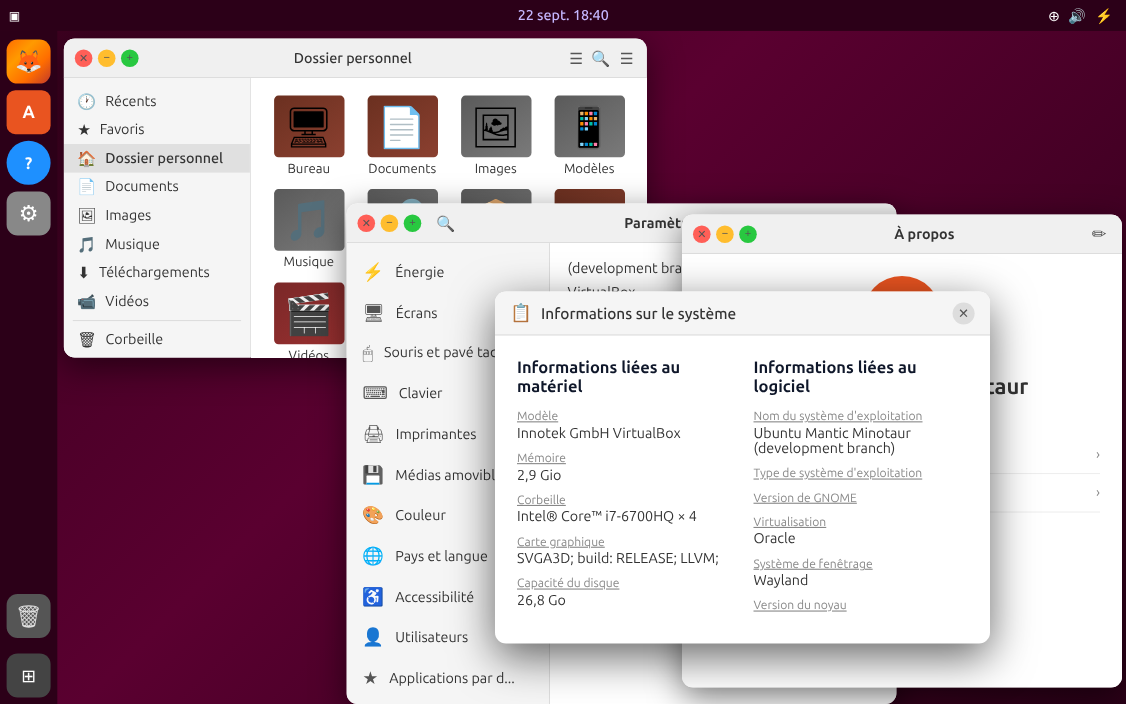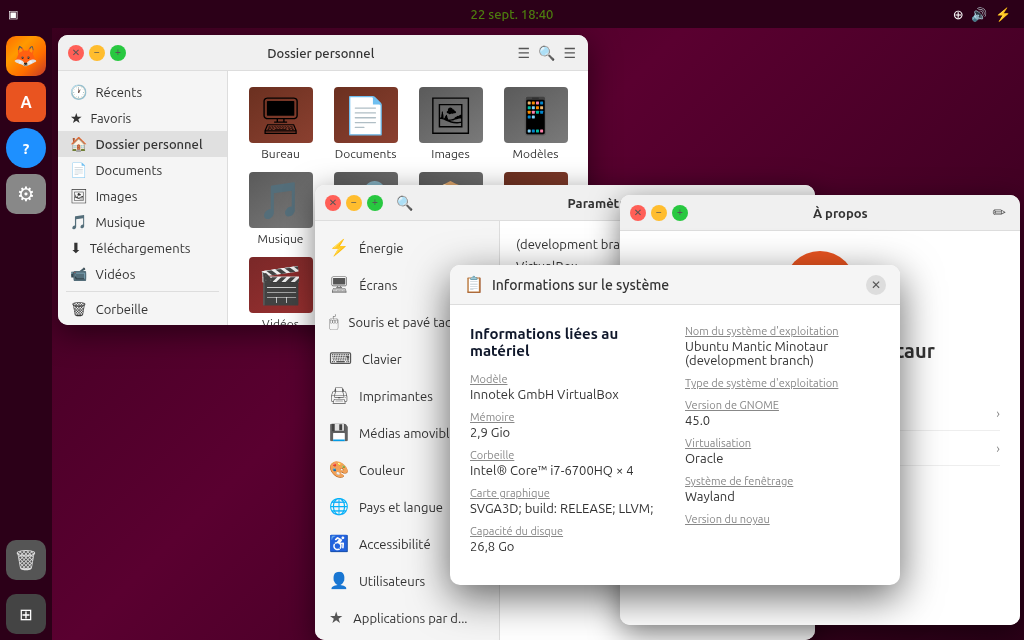--- a/index.html
+++ b/index.html
@@ -17,21 +17,21 @@
       position: absolute;
       top: 0; left: 0; right: 0;
       height: 28px;
       background: #2c0018;
       display: flex;
       align-items: center;
       justify-content: center;
       z-index: 100;
     }
     #topbar .clock {
-      color: #4d7c0f;
+      color: #c4b5fd;
       font-size: 13px;
       font-weight: 500;
     }
     #topbar .tray {
       position: absolute;
       right: 12px;
       display: flex;
       gap: 8px;
       align-items: center;
     }
@@ -666,30 +666,30 @@
       <div class="copier-field">
         <div class="cf-label">Carte graphique</div>
         <div class="cf-value">SVGA3D; build: RELEASE; LLVM;</div>
       </div>
       <div class="copier-field">
         <div class="cf-label">Capacité du disque</div>
         <div class="cf-value">26,8 Go</div>
       </div>
     </div>
     <div class="copier-col">
+      <div class="copier-section-title">Informations liées au logiciel</div>
       <div class="copier-field">
         <div class="cf-label">Nom du système d'exploitation</div>
         <div class="cf-value">Ubuntu Mantic Minotaur<br>(development branch)</div>
       </div>
       <div class="copier-field">
         <div class="cf-label">Type de système d'exploitation</div>
       </div>
       <div class="copier-field">
         <div class="cf-label">Version de GNOME</div>
-        <div class="cf-value">45.0</div>
       </div>
       <div class="copier-field">
         <div class="cf-label">Virtualisation</div>
         <div class="cf-value">Oracle</div>
       </div>
       <div class="copier-field">
         <div class="cf-label">Système de fenêtrage</div>
         <div class="cf-value">Wayland</div>
       </div>
       <div class="copier-field">

